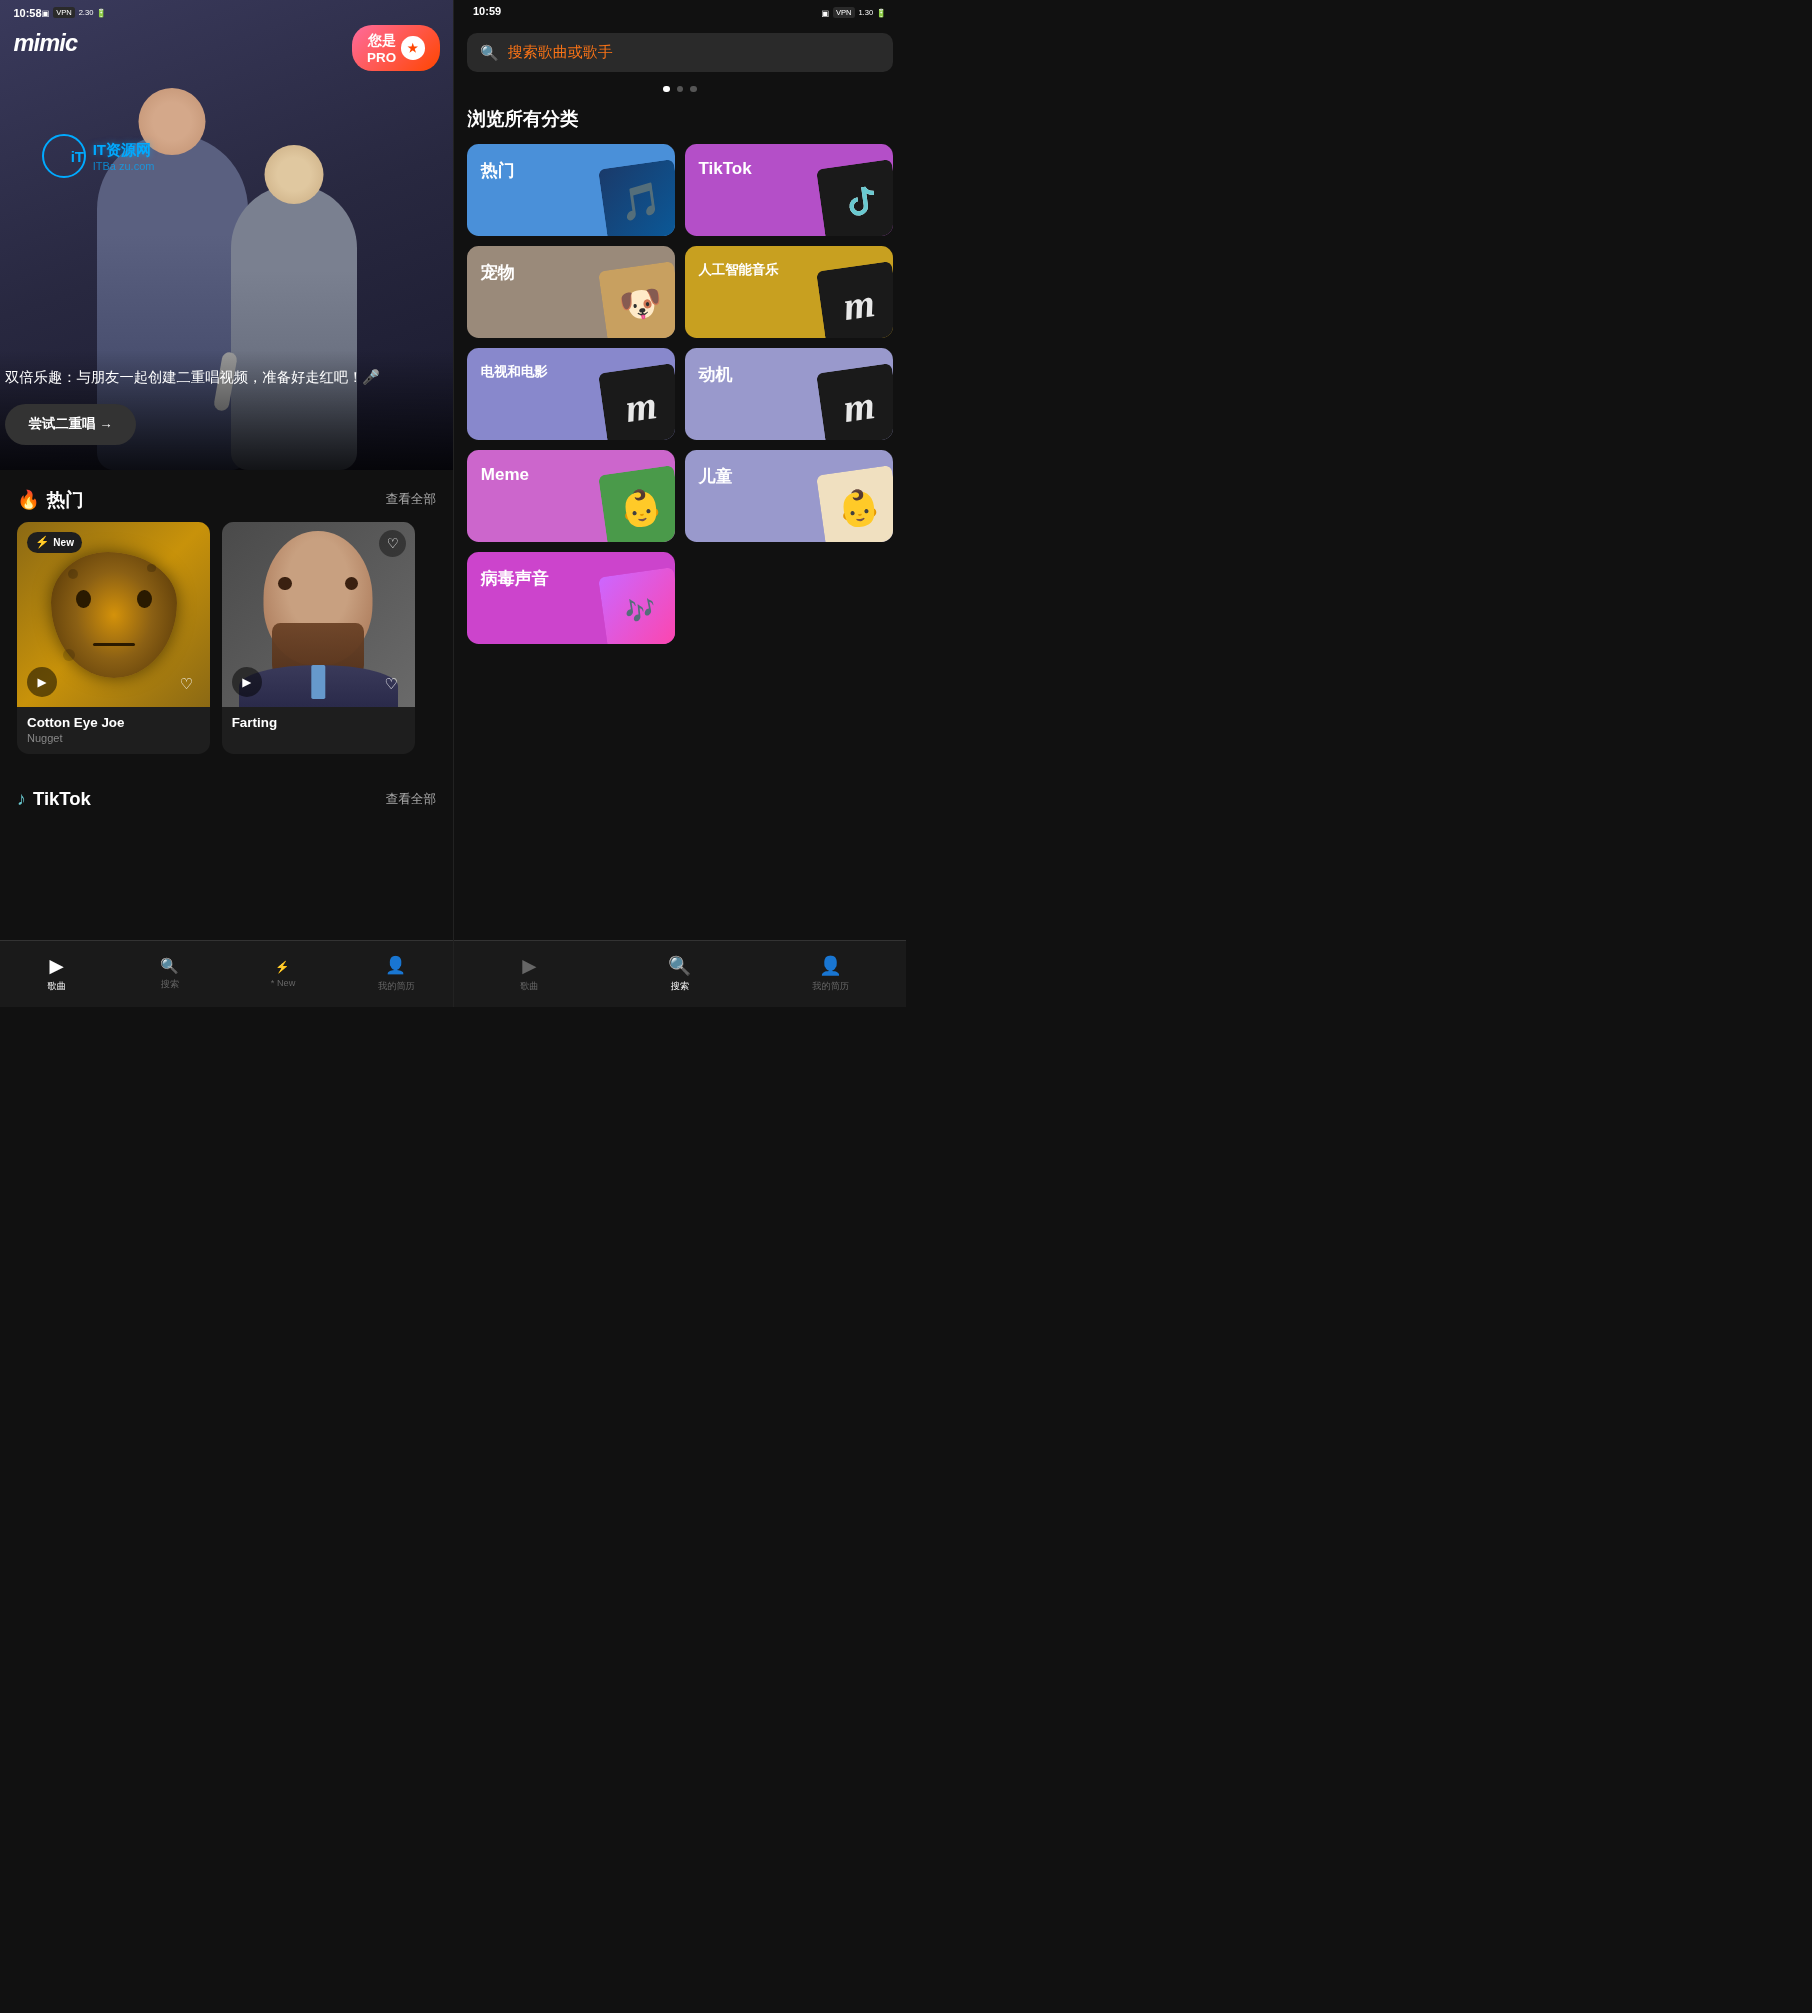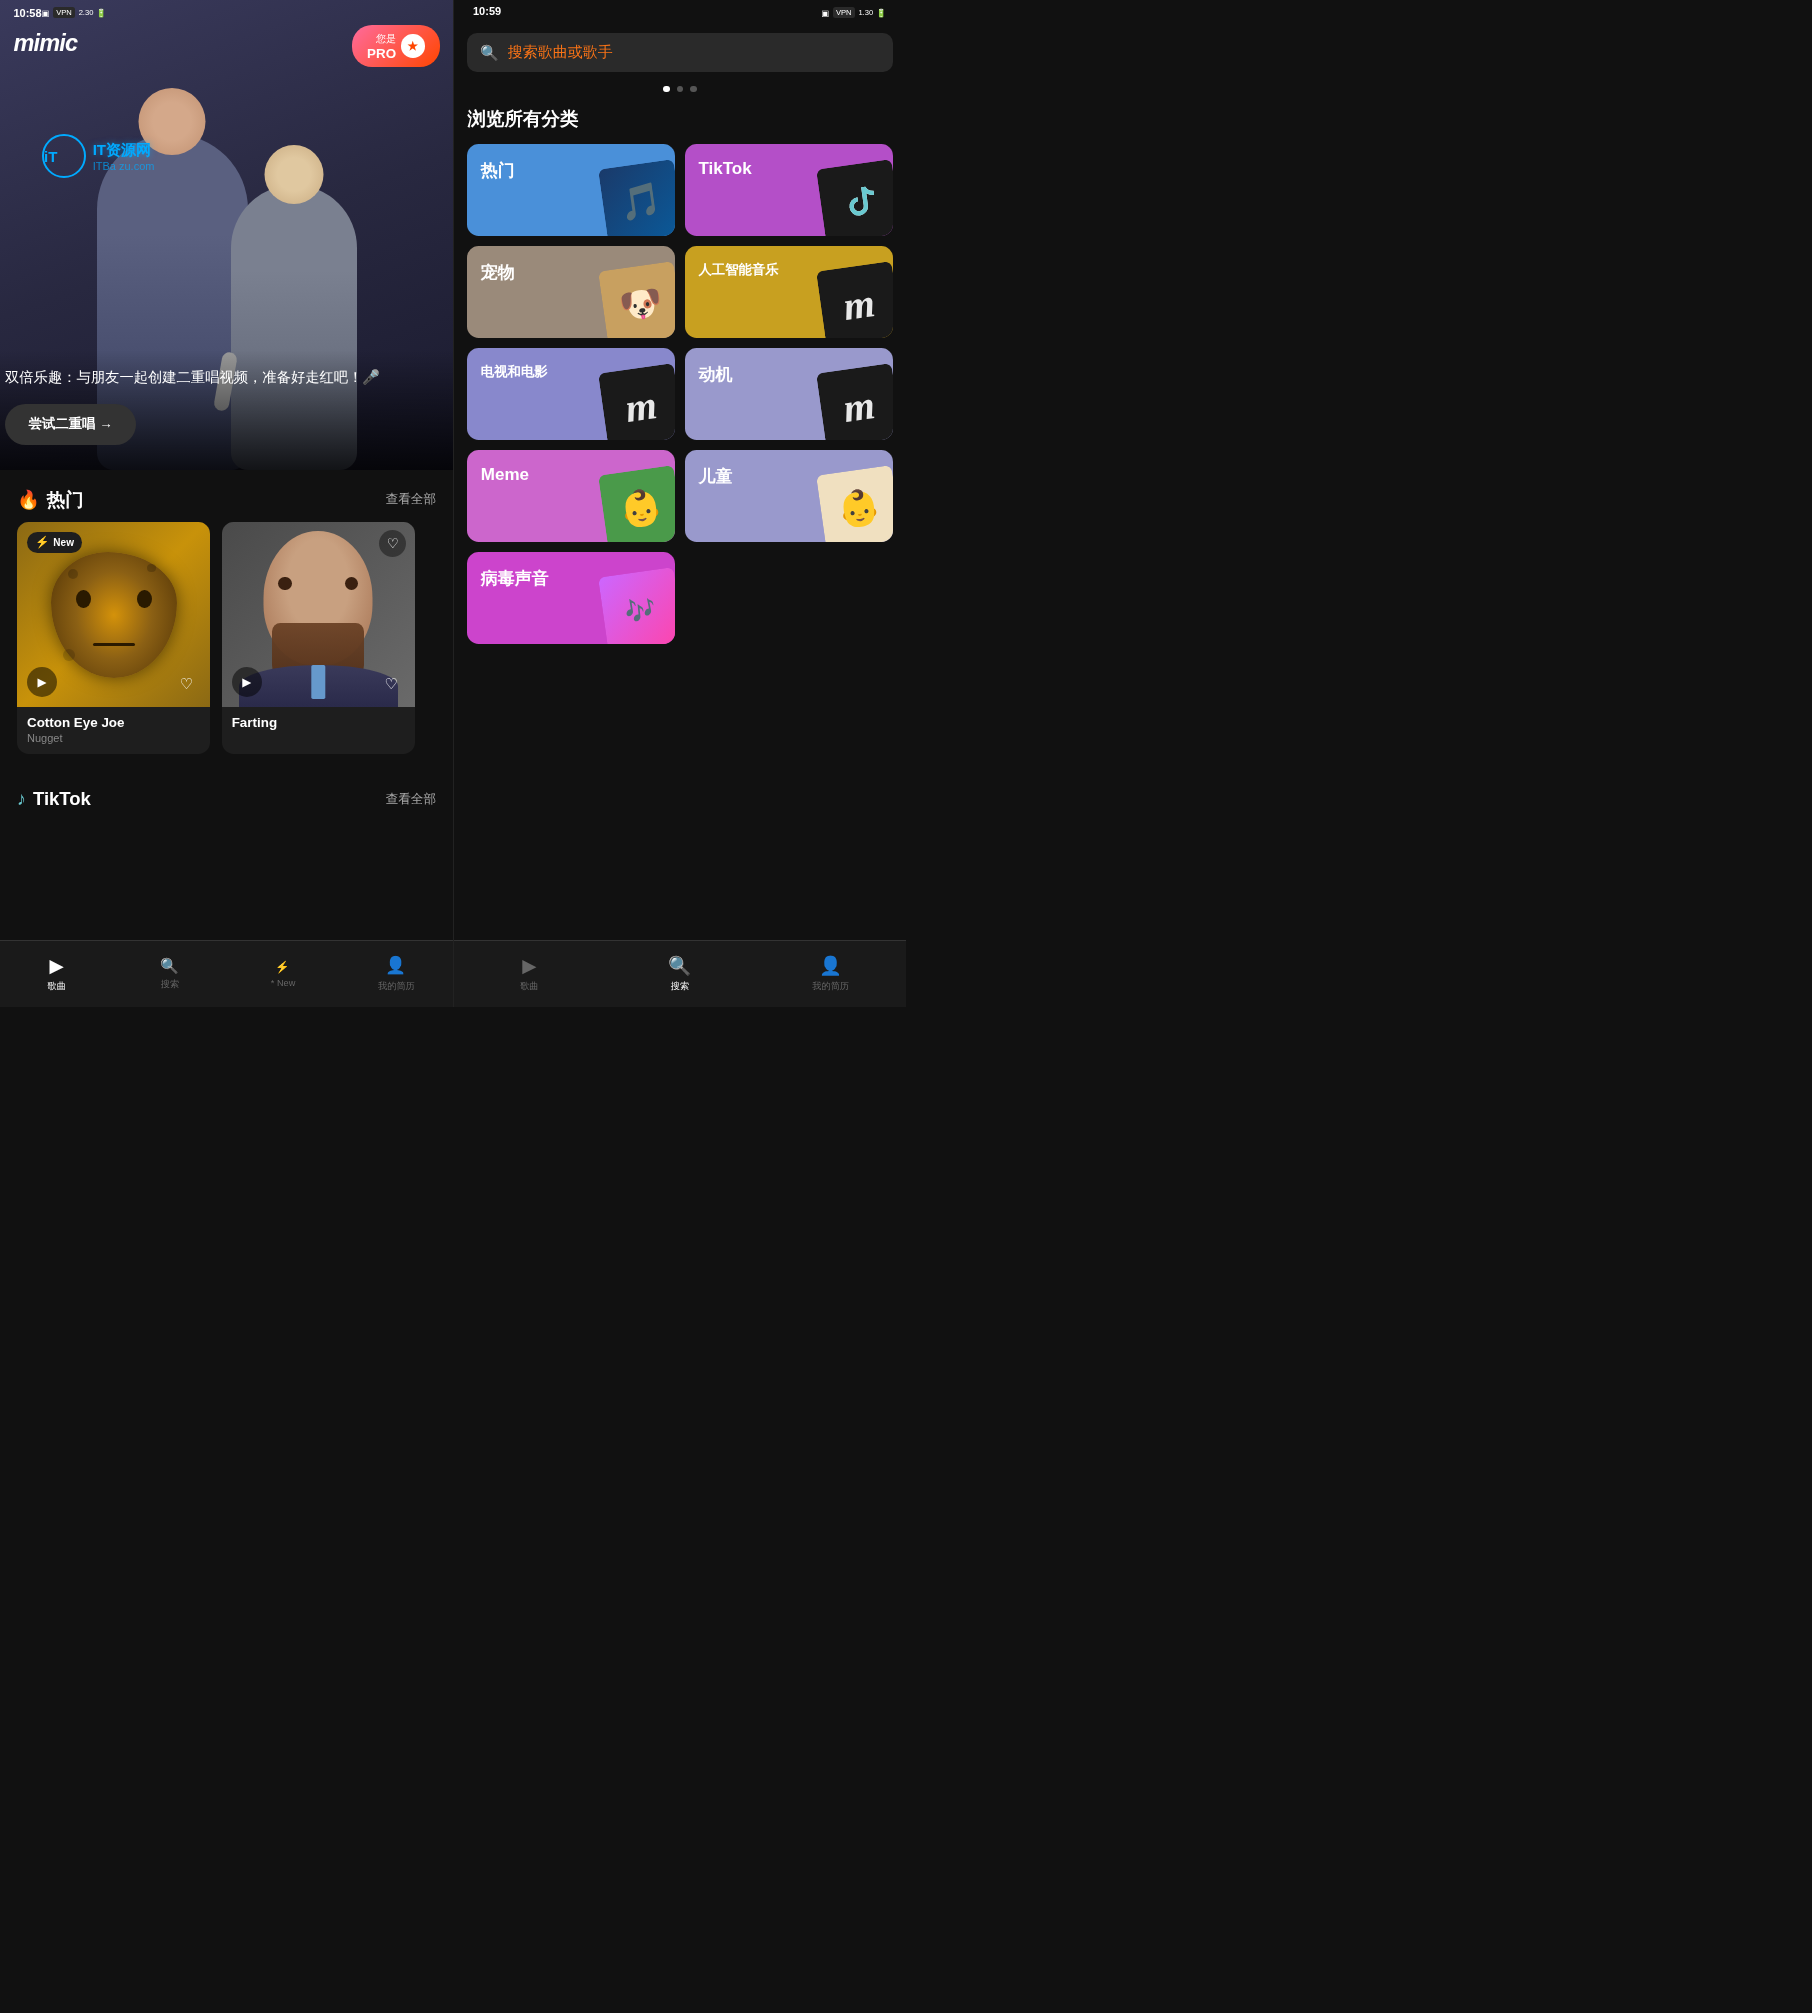--- a/index.html
+++ b/index.html
@@ -107,21 +107,21 @@
       align-items: center;
       gap: 6.7px;
     }
     .watermark-circle {
       width: 44px;
       height: 44px;
       border: 2.5px solid #00aaff;
       border-radius: 50%;
       display: flex;
       align-items: center;
-      justify-content: flex-start;
+      justify-content: flex-end;
       color: #00aaff;
       font-size: 15px;
       font-weight: 700;
     }
     .watermark-text {
       color: #00aaff;
       font-size: 15px;
       font-weight: 700;
       text-shadow: 0 0 6.7px rgba(0,170,255,0.5);
     }
@@ -579,21 +579,21 @@
             <div style="position:absolute;bottom:59px;left:-12.6px;width:15px;height:59px;background:#999;border-radius:7.6px;transform:rotate(10deg);"></div>
           </div>
         </div>
       </div>
     </div>
 
     <div class="hero-logo">mimic</div>
 
     <div class="hero-pro-badge">
       <div style="display:flex;flex-direction:column;align-items:flex-end;">
-        <span style="font-size:10px;font-weight:400;">您是</span>
+        <span style="font-size:14px;font-weight:700;">您是</span>
         <span style="font-size:13.4px;font-weight:800;">PRO</span>
       </div>
       <div class="pro-circle">
         <span>★</span>
       </div>
     </div>
 
     <div class="watermark">
       <div class="watermark-circle">
         <span>iT</span>

